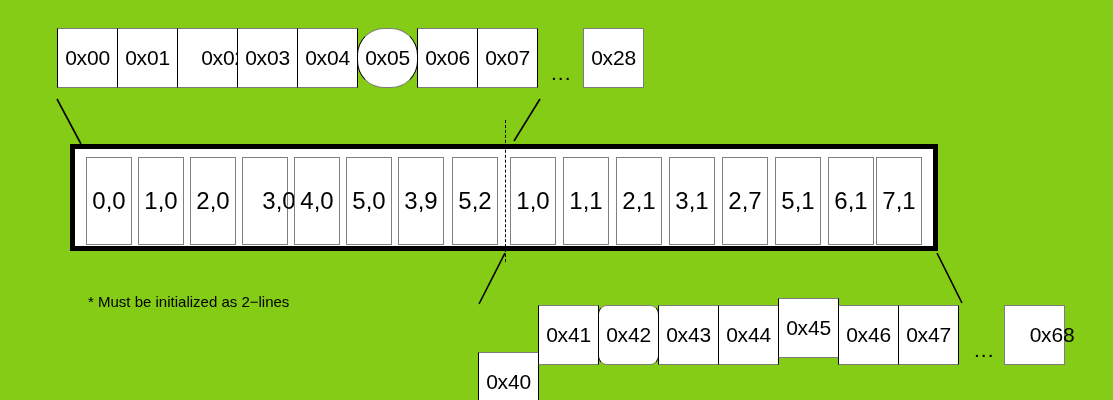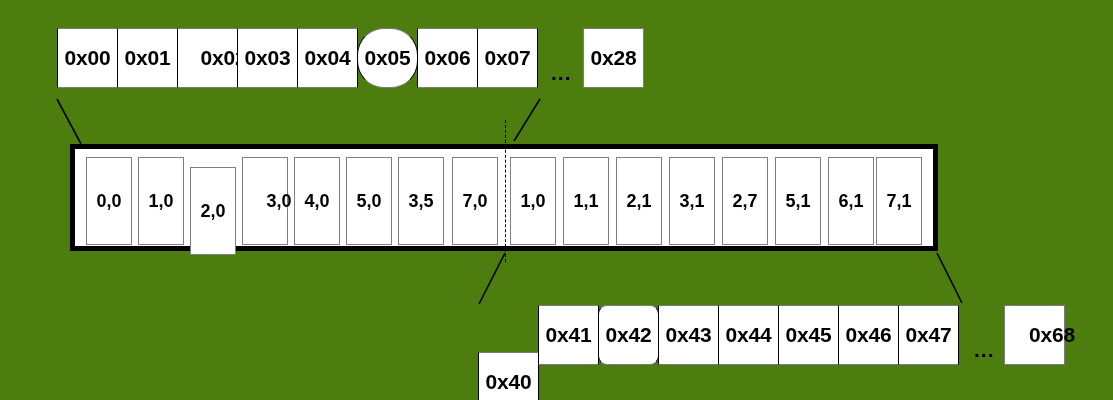--- a/index.html
+++ b/index.html
@@ -8,23 +8,22 @@
     background: #ffffff;
   }
   body {
     font-family: "Liberation Sans", sans-serif;
     color: #000000;
   }
   #canvas {
     position: relative;
     width: 1113px;
     height: 400px;
-    background: #4d7c0f;
+    background: #84cc16;
     overflow: hidden;
-    font-weight: bold;
   }
 
   
   .cell {
     position: absolute;
     box-sizing: border-box;
     background: #ffffff;
     display: flex;
     align-items: center;
     justify-content: center;
@@ -67,21 +66,21 @@
   }
 
   .slot {
     position: absolute;
     box-sizing: border-box;
     border: 1.5px solid #808080;
     background: #ffffff;
     display: flex;
     align-items: center;
     justify-content: center;
-    font-size: 18px;
+    font-size: 24px;
     height: 88px;
     width: 46px;
     white-space: nowrap;
   }
 
   
   .leader {
     position: absolute;
     background: transparent;
     pointer-events: none;
@@ -124,49 +123,50 @@
     <line x1="540" y1="99" x2="514" y2="141" stroke="#000000" stroke-width="1.6"></line>
     <line x1="505" y1="253" x2="479" y2="304" stroke="#000000" stroke-width="1.6"></line>
     <line x1="937" y1="253" x2="962" y2="303" stroke="#000000" stroke-width="1.6"></line>
   </svg>
 
   <div class="bigbox" style="left:70px; top:144px; width:868px; height:107px;"></div>
 
   <div>
     <div class="slot" style="left:86px; top:157px;">0,0</div>
     <div class="slot" style="left:138px; top:157px;">1,0</div>
-    <div class="slot" style="left:190px; top:157px;margin-top:10px;">2,0</div>
+    <div class="slot" style="left:190px; top:157px;">2,0</div>
     <div class="slot" style="left:242px; top:157px;padding-left:28px;">3,0</div>
     <div class="slot" style="left:294px; top:157px;">4,0</div>
     <div class="slot" style="left:346px; top:157px;">5,0</div>
-    <div class="slot" style="left:398px; top:157px;">3,5</div>
-    <div class="slot" style="left:452px; top:157px;">7,0</div>
+    <div class="slot" style="left:398px; top:157px;">3,9</div>
+    <div class="slot" style="left:452px; top:157px;">5,2</div>
   </div>
 
   <div class="dashline" style="left:505px; top:120px; height:142px;"></div>
 
   <div>
     <div class="slot" style="left:510px; top:157px;">1,0</div>
     <div class="slot" style="left:563px; top:157px;">1,1</div>
     <div class="slot" style="left:616px; top:157px;">2,1</div>
     <div class="slot" style="left:669px; top:157px;">3,1</div>
     <div class="slot" style="left:722px; top:157px;">2,7</div>
     <div class="slot" style="left:775px; top:157px;">5,1</div>
     <div class="slot" style="left:828px; top:157px;">6,1</div>
     <div class="slot" style="left:876px; top:157px;">7,1</div>
   </div>
 
+  <div class="note" style="left:88px; top:293px;">* Must be initialized as 2−lines</div>
 
   <div>
     <div class="cell addr-cell joined" style="left:478px; top:305px;margin-top:47px;">0x40</div>
     <div class="cell addr-cell joined" style="left:538px; top:305px;">0x41</div>
     <div class="cell addr-cell joined" style="left:598px; top:305px;border-radius:9px;">0x42</div>
     <div class="cell addr-cell joined" style="left:658px; top:305px;">0x43</div>
     <div class="cell addr-cell joined" style="left:718px; top:305px;">0x44</div>
-    <div class="cell addr-cell joined" style="left:778px; top:305px;">0x45</div>
+    <div class="cell addr-cell joined" style="left:778px; top:298px;">0x45</div>
     <div class="cell addr-cell joined" style="left:838px; top:305px;text-align:right;">0x46</div>
     <div class="cell addr-cell joined" style="left:898px; top:305px;text-align:right;">0x47</div>
 
     <div class="ellipsis" style="left:974px; top:339px;">...</div>
 
     <div class="cell addr-cell standalone" style="left:1004px; top:305px;padding-left:35px;">0x68</div>
   </div>
 
 </div>
 

